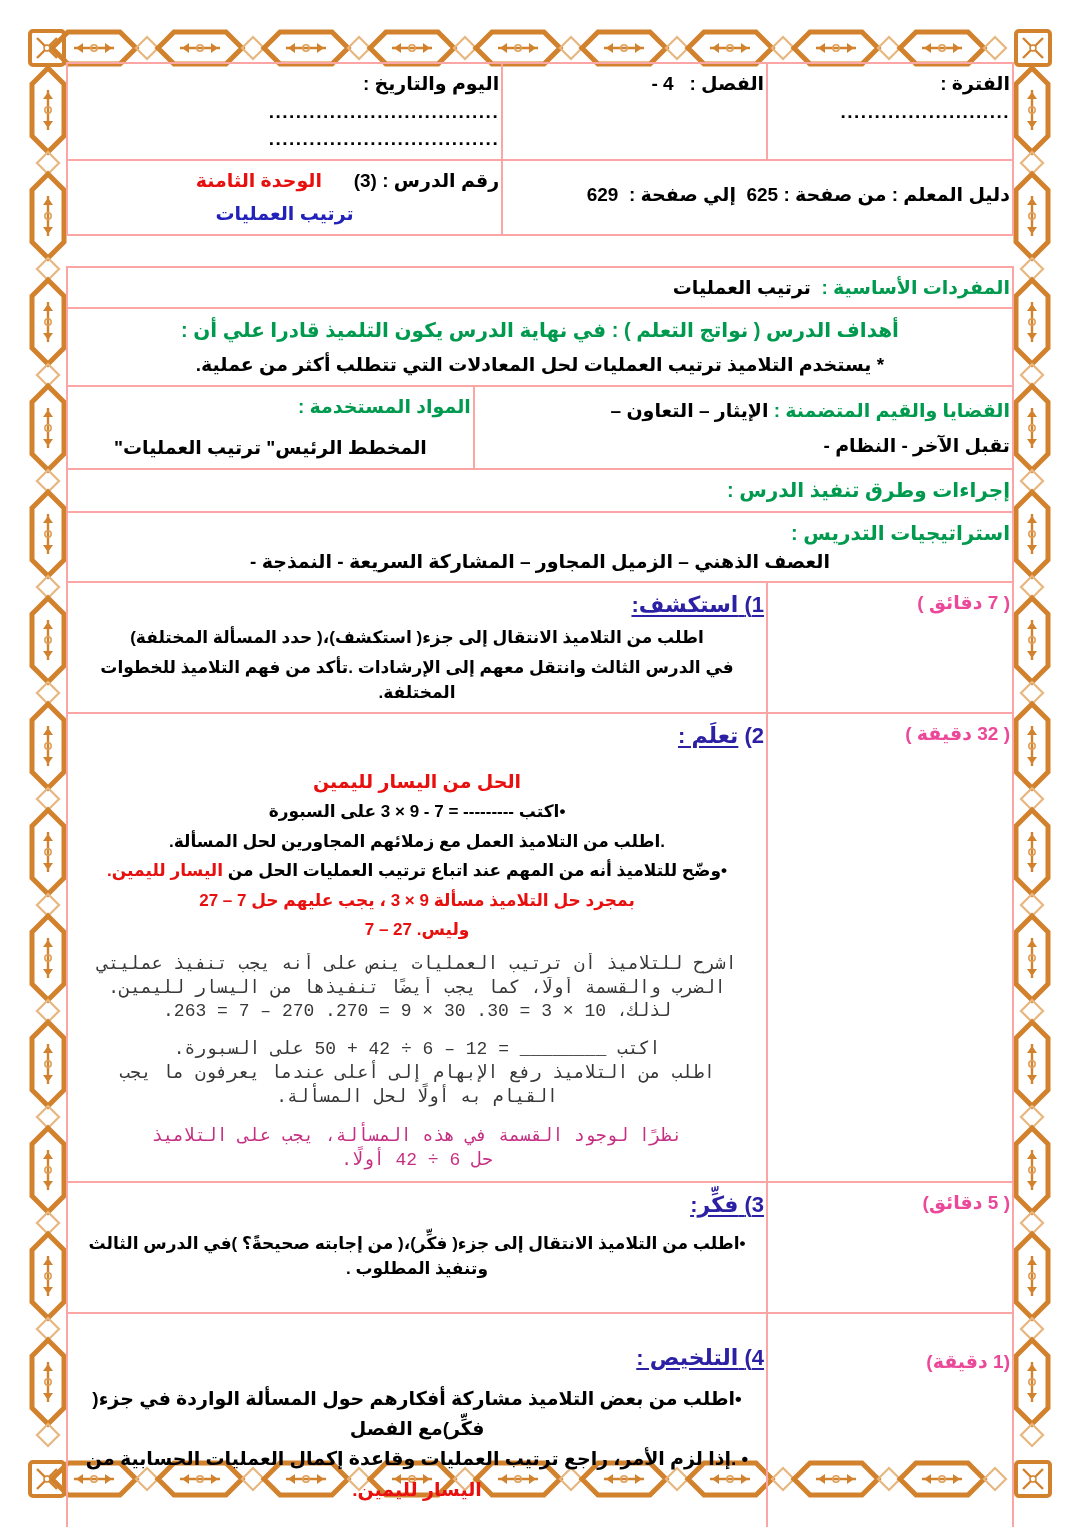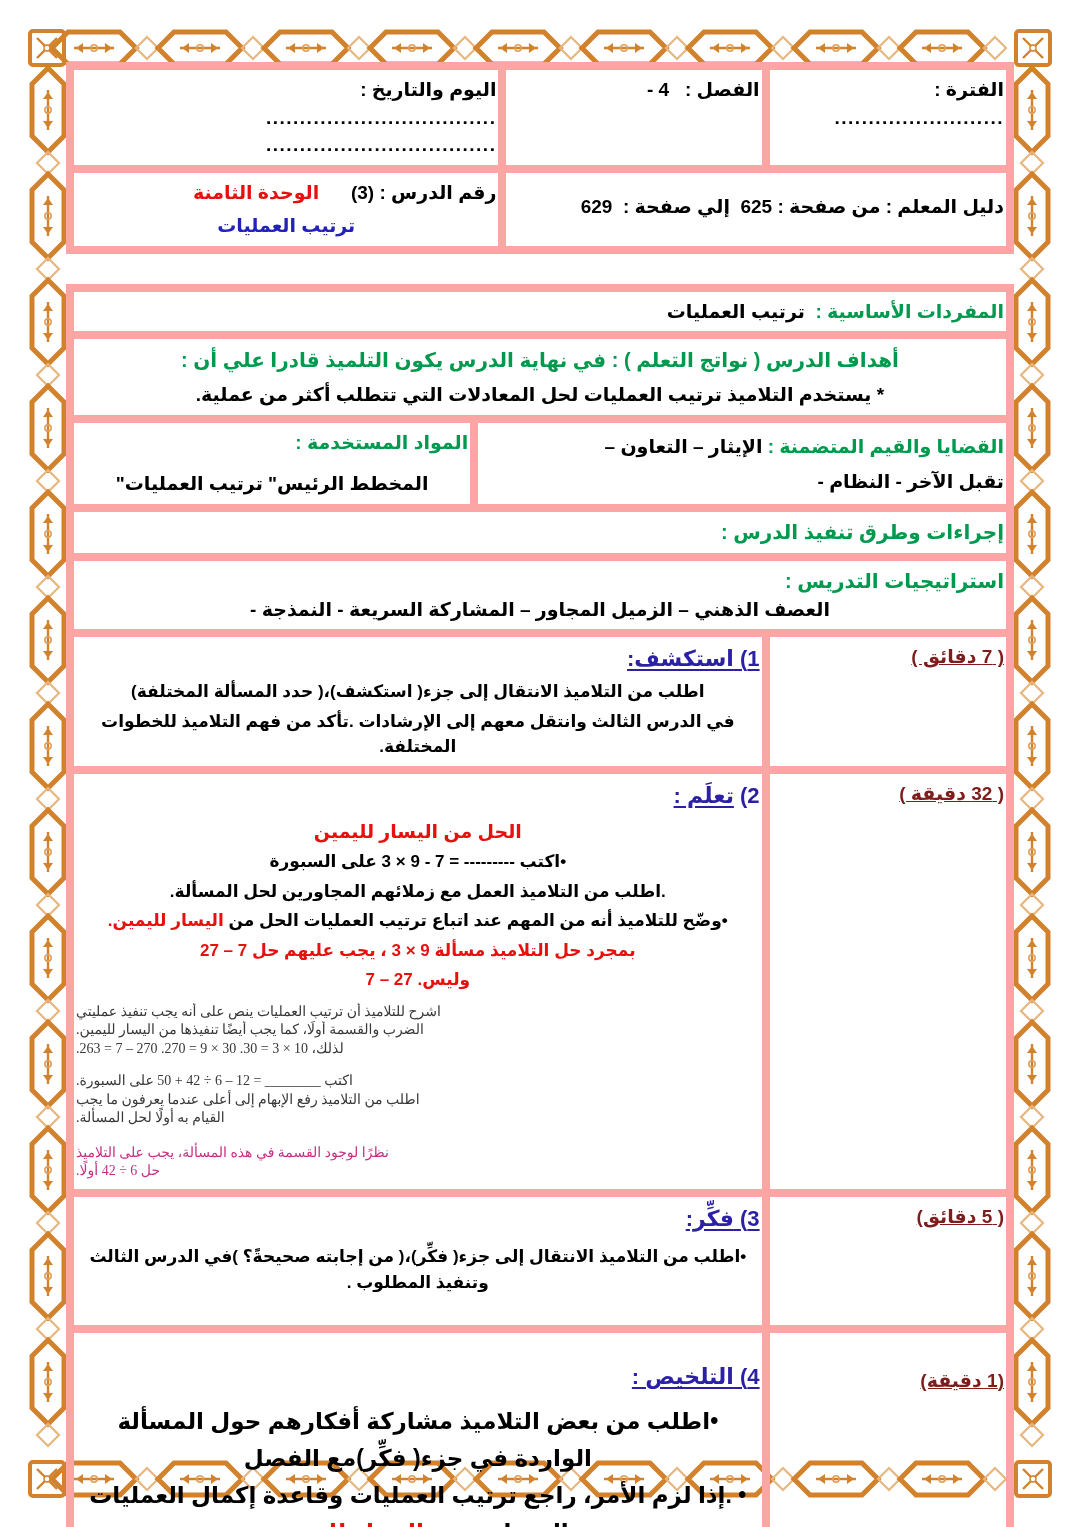--- a/index.html
+++ b/index.html
@@ -36,21 +36,21 @@
     width: 948px;
   }
 
   
   table.doc {
     width: 100%;
     border-collapse: collapse;
     table-layout: fixed;
   }
   table.doc td {
-    border: 8px solid #fca5a5;
+    border: 2px solid #fca5a5;
     padding: 6px 2px;
     vertical-align: top;
     text-align: right;
     font-size: 19px;
     font-weight: bold;
     line-height: 1.45;
   }
 
   .hdr-table td { height: 46px; }
   .dots { letter-spacing: 1.5px; font-weight: bold; }
@@ -78,28 +78,27 @@
 
   .sec-head-green {
     color: #009a4e;
     font-size: 20px;
     font-weight: bold;
   }
 
   
   .proc-row td { padding: 8px 12px 12px 12px; }
   .proc-time {
-    color: #7f1d1d;
+    color: #ec4899;
     font-size: 23px;
     font-weight: bold;
     white-space: nowrap;
     text-align: left;
     vertical-align: top;
     padding-top: 10px;
-    text-decoration: underline;
   }
   .proc-title {
     color: #2c21a5;
     font-size: 22px;
     font-weight: bold;
     text-align: right;
     text-decoration: underline;
     text-underline-offset: 3px;
   }
   .proc-title.nounder { text-decoration: none; }
@@ -108,46 +107,46 @@
     font-weight: bold;
     text-align: center;
     line-height: 1.5;
     margin-top: 4px;
   }
   .proc-sub-red {
     color: #e8100f;
     font-size: 19px;
     font-weight: bold;
     text-align: center;
-    margin-top: 6px;
+    margin-top: 16px;
   }
 
   
   .scan-block {
     margin: 10px 0 2px 0;
     padding: 0;
     color: #3a3a3a;
-    font-family: Liberation Serif, serif;
-    font-size: 14px;
+    font-family: Liberation Mono, monospace;
+    font-size: 18px;
     font-weight: normal;
     line-height: 1.32;
-    text-align: left;
+    text-align: center;
     filter: blur(0.35px) contrast(1.25);
     opacity: .93;
   }
   .scan-block .sline { white-space: nowrap; }
   .scan-block .sline.clip {
     overflow: hidden;
     text-overflow: clip;
   }
   .scan-gap { height: 14px; }
   .scan-pink { color: #b5327a; }
 
   .bullet-line {
-    font-size: 23px;
+    font-size: 19px;
     font-weight: bold;
     text-align: center;
     line-height: 1.6;
   }
 </style>
 </head>
 <body>
 
 <div class="page-frame">
   <svg class="orn-edge orn-top" viewBox="0 0 1024 40" preserveAspectRatio="none">

